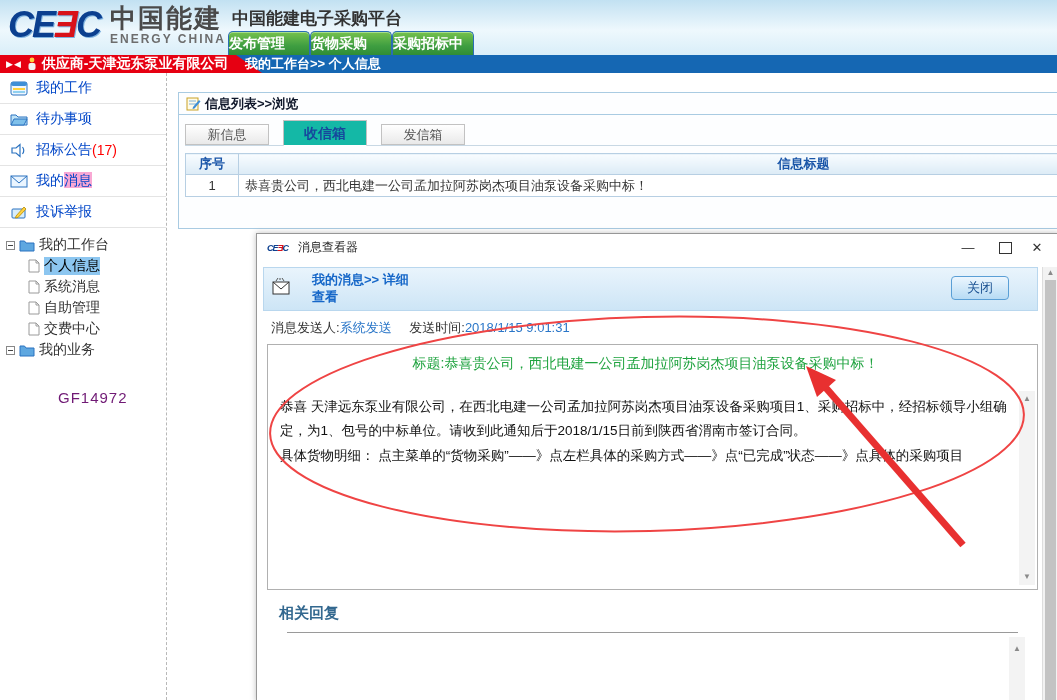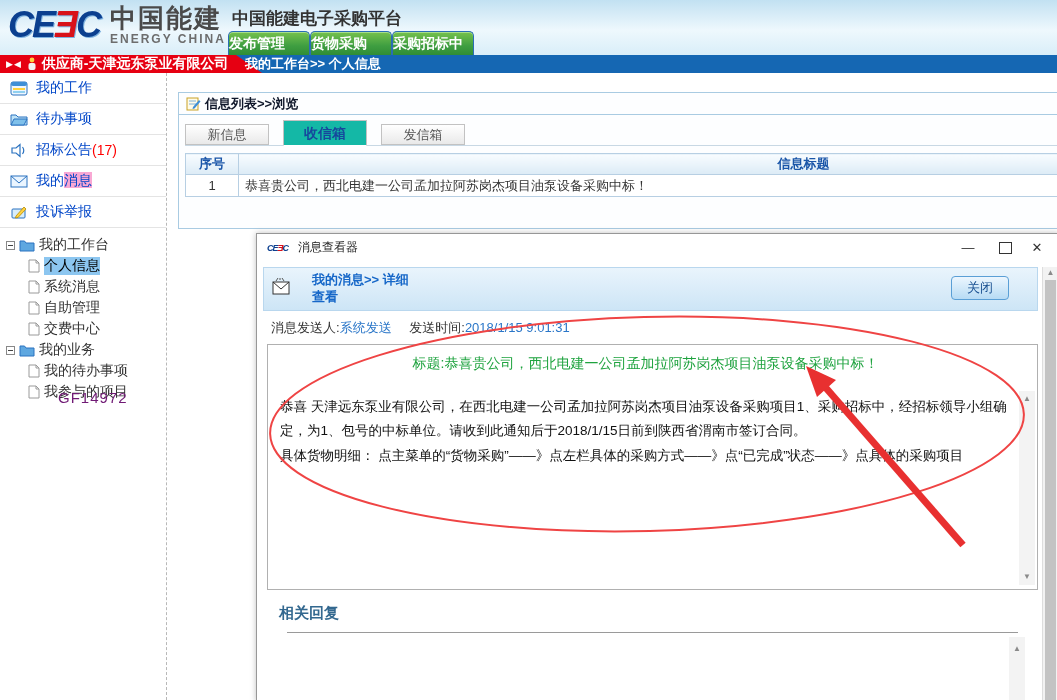--- a/index.html
+++ b/index.html
@@ -215,36 +215,20 @@
     <div class="tree-node">
       <svg class="ticon" width="9" height="9" viewBox="0 0 9 9">
         <rect x="0.5" y="0.5" width="8" height="8" fill="#fff" stroke="#888"></rect>
           <line x1="2" y1="4.5" x2="7" y2="4.5" stroke="#444"></line>
       </svg>
       <svg class="ticon" width="16" height="13" viewBox="0 0 16 13">
         <path d="M1 3 L1 12 L15 12 L15 4 L7 4 L5.5 2 L1 2 Z" fill="#5ea7e0" stroke="#2a72c0"></path>
       </svg>
       <span class="tlabel">我的业务</span>
     </div>
-    <div class="tree-children">
-      <div class="tree-leaf">
-        <svg class="ticon" width="12" height="14" viewBox="0 0 12 14">
-          <path d="M1 1 L8 1 L11 4 L11 13 L1 13 Z" fill="#fff" stroke="#9a9a9a"></path>
-            <path d="M8 1 L8 4 L11 4" fill="none" stroke="#9a9a9a"></path>
-        </svg>
-        <span class="tlabel">我的待办事项</span>
-      </div>
-      <div class="tree-leaf">
-        <svg class="ticon" width="12" height="14" viewBox="0 0 12 14">
-          <path d="M1 1 L8 1 L11 4 L11 13 L1 13 Z" fill="#fff" stroke="#9a9a9a"></path>
-            <path d="M8 1 L8 4 L11 4" fill="none" stroke="#9a9a9a"></path>
-        </svg>
-        <span class="tlabel">我参与的项目</span>
-      </div>
-    </div>
   </div>
   <div class="watermark">GF14972</div>
 </div>
 
 <div class="panel">
   <div class="panel-titlebar">
     <svg width="15" height="14" viewBox="0 0 15 14">
       <rect x="1" y="1" width="11" height="12" fill="#fffbe8" stroke="#c9a227"></rect>
       <line x1="3" y1="4" x2="10" y2="4" stroke="#7fb0d8"></line>
         <line x1="3" y1="7" x2="10" y2="7" stroke="#7fb0d8"></line>

